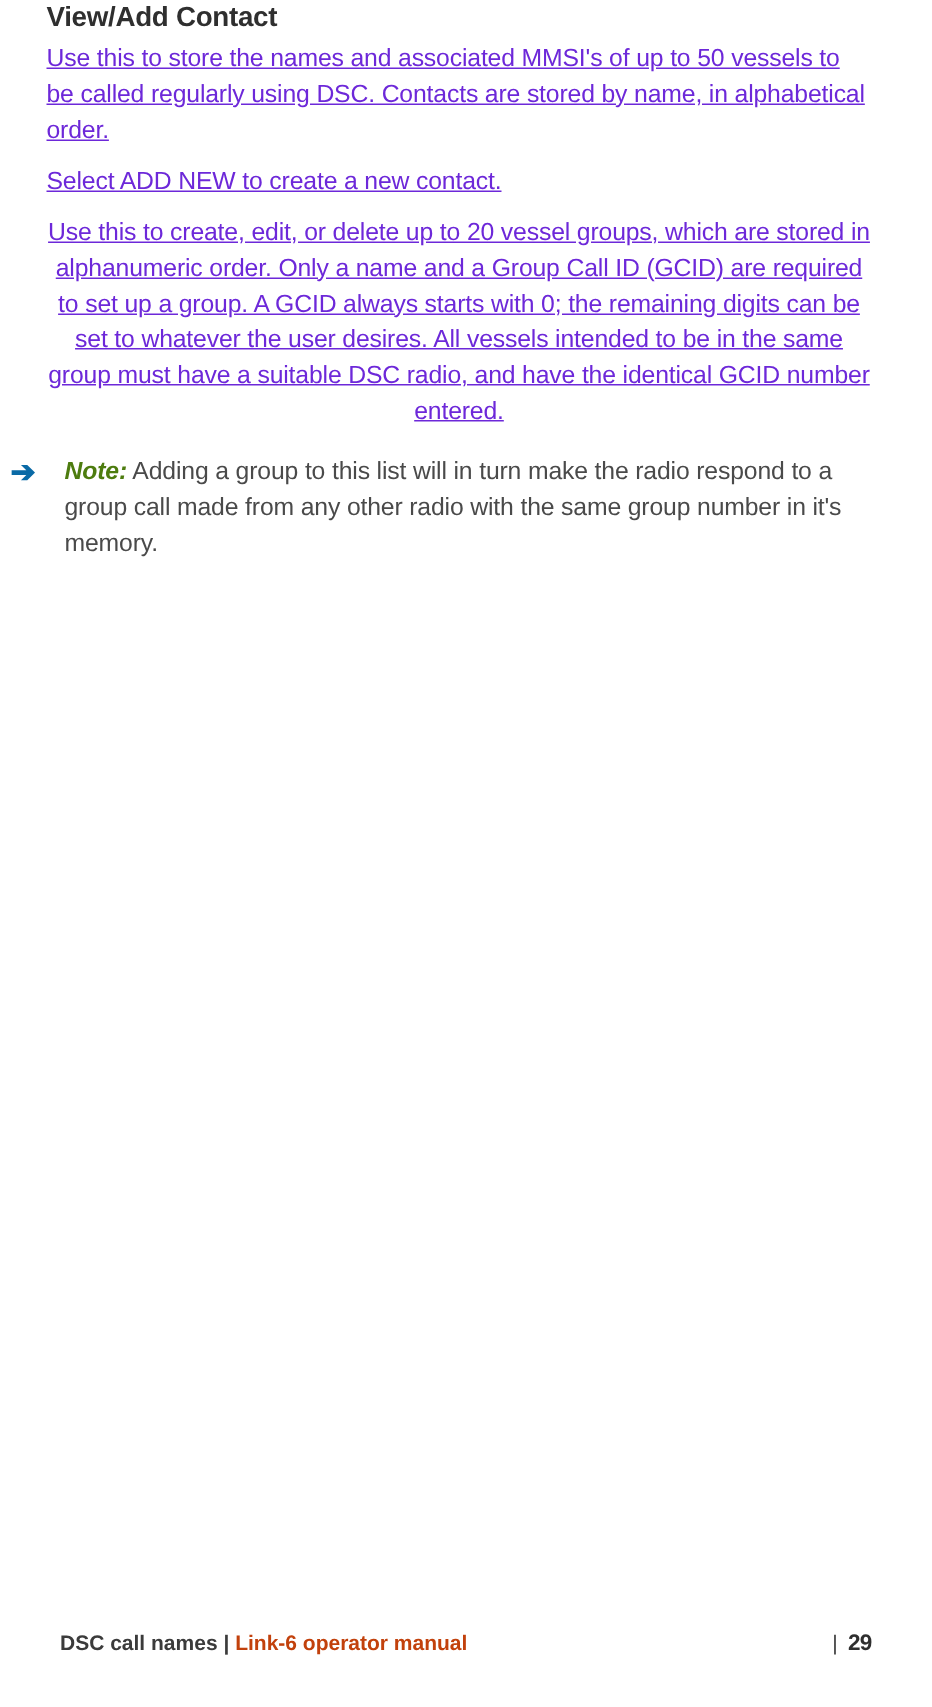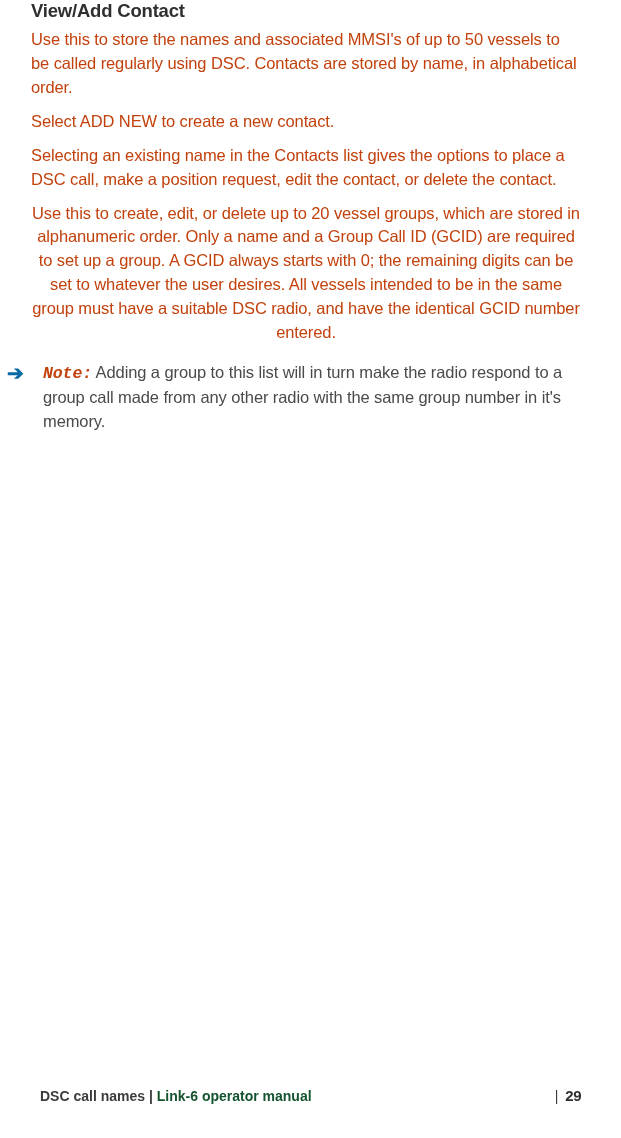--- a/index.html
+++ b/index.html
@@ -26,47 +26,47 @@
       margin-top: 0;
       margin-bottom: 6px;
       letter-spacing: -0.2px;
     }
     .section-heading.second {
       margin-top: 28px;
     }
     .body-text {
       font-size: 16.5px;
       line-height: 1.45;
-      color: #c2410c;
+      color: #6d28d9;
       margin-bottom: 10px;
       letter-spacing: -0.1px;
+      text-decoration: underline;
     }
     .body-text.tight {
       margin-bottom: 0;
       text-align: center;
     }
     .note-block {
       position: relative;
       margin-top: 16px;
       padding-left: 12px;
     }
     .note-arrow {
       position: absolute;
       left: -24px;
       top: 2px;
       color: #0a6aa6;
       font-weight: 700;
       font-size: 20px;
       line-height: 1;
     }
     .note-label {
-      color: #c2410c;
+      color: #4d7c0f;
       font-style: italic;
       font-weight: 700;
-      font-family: Liberation Mono, monospace;
     }
     .note-text {
       font-size: 16.5px;
       line-height: 1.45;
       color: #4a4a4a;
       letter-spacing: -0.1px;
     }
     .footer {
       position: absolute;
       bottom: 34px;
@@ -75,21 +75,21 @@
       display: flex;
       justify-content: space-between;
       align-items: baseline;
     }
     .footer-left {
       font-size: 14px;
       font-weight: 700;
       color: #3b3b3b;
     }
     .footer-left .brand {
-      color: #14532d;
+      color: #c2410c;
       font-weight: 700;
     }
     .footer-right {
       font-size: 14px;
       color: #3b3b3b;
     }
     .footer-right .pipe {
       font-weight: 400;
       margin-right: 3px;
     }
@@ -103,21 +103,20 @@
 </head>
 <body>
 
 <div class="page">
 
   <div class="content">
 
     <h2 class="section-heading">View/Add Contact</h2>
     <p class="body-text">Use this to store the names and associated MMSI's of up to 50 vessels to be called regularly using DSC. Contacts are stored by name, in alphabetical order.</p>
     <p class="body-text">Select ADD NEW to create a new contact.</p>
-    <p class="body-text">Selecting an existing name in the Contacts list gives the options to place a DSC call, make a position request, edit the contact, or delete the contact.</p>
 
     <p class="body-text tight">Use this to create, edit, or delete up to 20 vessel groups, which are stored in alphanumeric order. Only a name and a Group Call ID (GCID) are required to set up a group. A GCID always starts with 0; the remaining digits can be set to whatever the user desires. All vessels intended to be in the same group must have a suitable DSC radio, and have the identical GCID number entered.</p>
 
     <div class="note-block">
       <span class="note-arrow">➔</span>
       <p class="note-text">
         <span class="note-label">Note:</span><span> Adding a group to this list will in turn make the radio respond to a group call made from any other radio with the same group number in it's memory.</span>
       </p>
     </div>
 

